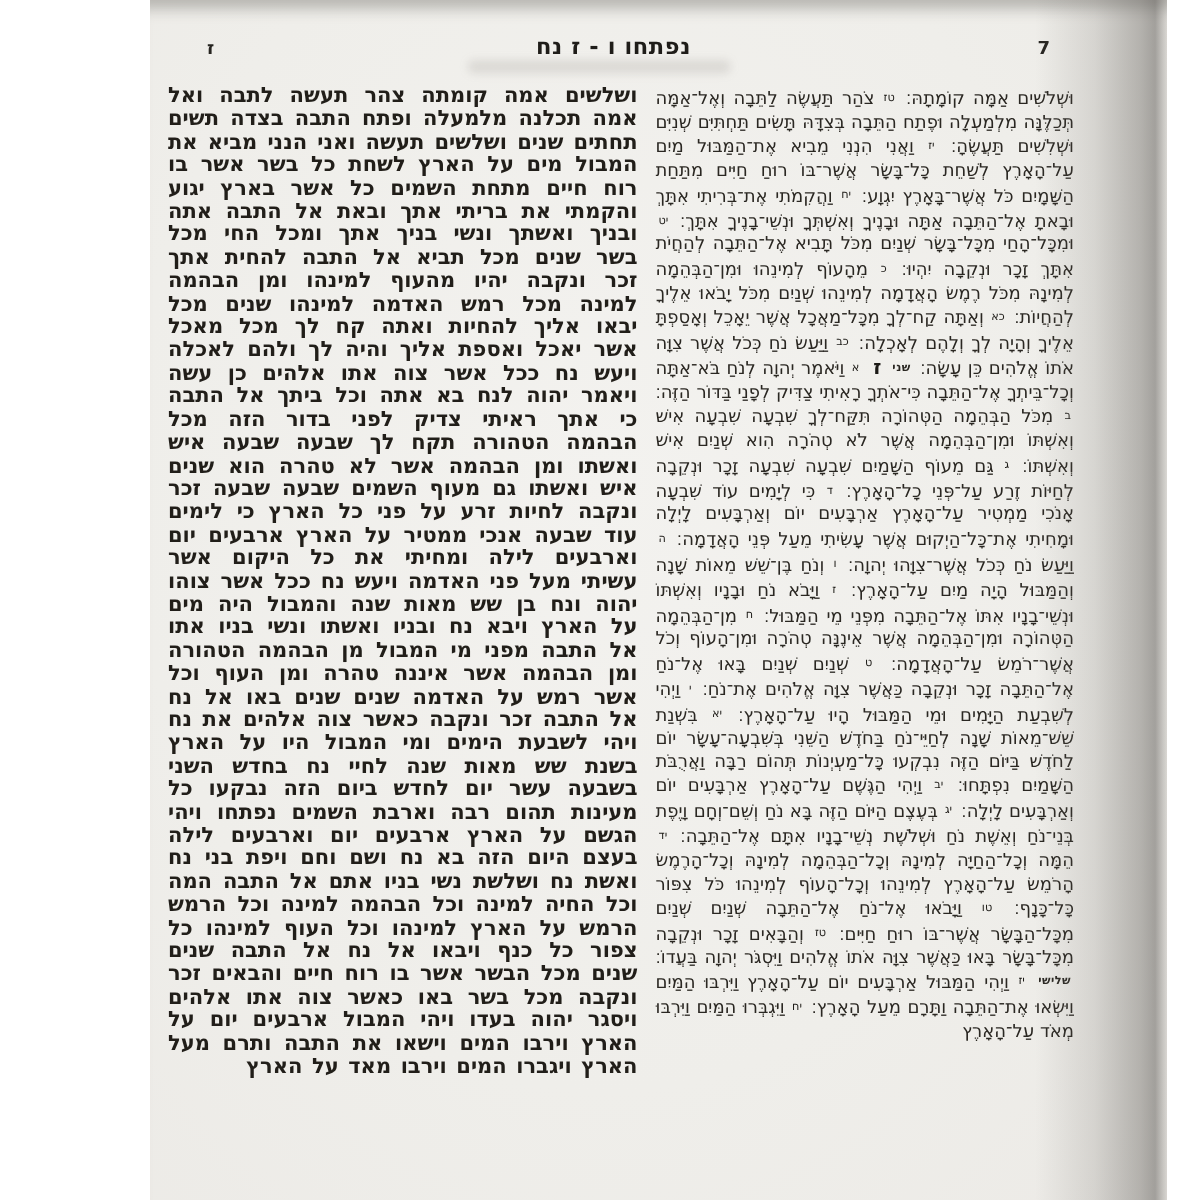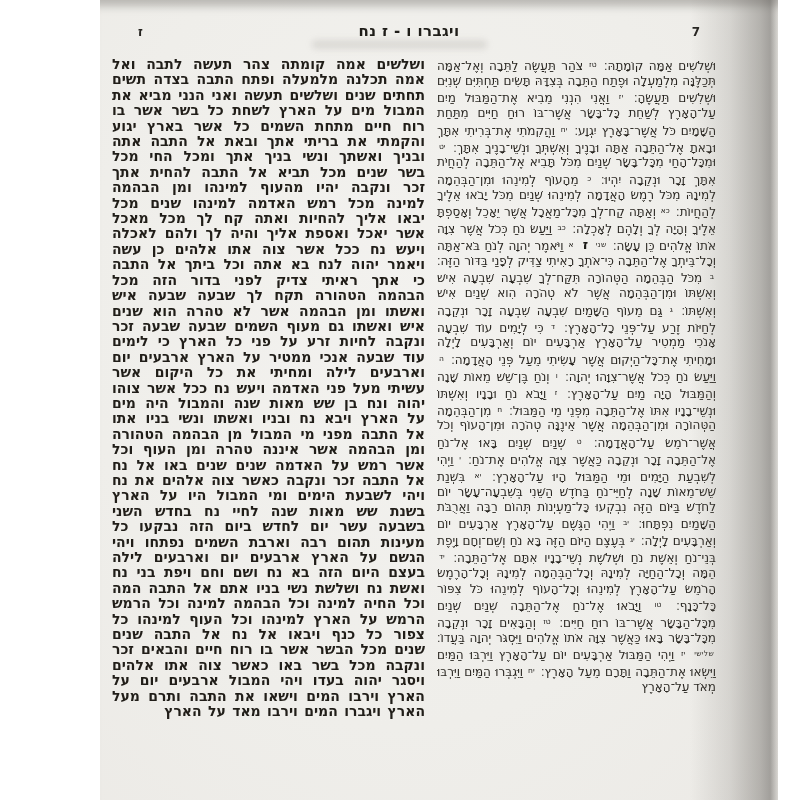--- a/index.html
+++ b/index.html
@@ -42,31 +42,31 @@
     left:12px;width:313px;
     font-size:14px;line-height:15.4px;font-weight:700;
     word-spacing:1.5px;color:#211e19;
   }
   .col-vocal{
     left:337px;width:279px;
     font-size:12px;line-height:15.4px;font-weight:400;
     color:#2a2722;
   }
   .vnum{font-size:7.5px;font-weight:400;vertical-align:2.5px;padding:0 2px;color:#1c1a16;}
-  .amark{font-size:7.5px;font-weight:400;vertical-align:2.5px;padding:0 2px;letter-spacing:.3px;color:#2a2722;}
+  .amark{font-size:7.5px;font-weight:700;vertical-align:2.5px;padding:0 2px;letter-spacing:.3px;color:#2a2722;}
   .chnum{font-size:13.5px;font-weight:700;padding:0 2px;color:#1c1a16;}
 </style>
 </head>
 <body>
 
 <div class="page">
 
   <div class="header">
     <span class="pg-heb">ז</span>
-    <span class="title">ויגברו ו - ז נח</span>
+    <span class="title">נפתחו ו - ז נח</span>
     <span class="pg-num">7</span>
   </div>
 
   <div class="ghost-bleed"></div>
 
   <div class="col col-scroll" id="leftColText">ושלשים אמה קומתה צהר תעשה לתבה ואל אמה תכלנה מלמעלה ופתח התבה בצדה תשים תחתים שנים ושלשים תעשה ואני הנני מביא את המבול מים על הארץ לשחת כל בשר אשר בו רוח חיים מתחת השמים כל אשר בארץ יגוע והקמתי את בריתי אתך ובאת אל התבה אתה ובניך ואשתך ונשי בניך אתך ומכל החי מכל בשר שנים מכל תביא אל התבה להחית אתך זכר ונקבה יהיו מהעוף למינהו ומן הבהמה למינה מכל רמש האדמה למינהו שנים מכל יבאו אליך להחיות ואתה קח לך מכל מאכל אשר יאכל ואספת אליך והיה לך ולהם לאכלה ויעש נח ככל אשר צוה אתו אלהים כן עשה ויאמר יהוה לנח בא אתה וכל ביתך אל התבה כי אתך ראיתי צדיק לפני בדור הזה מכל הבהמה הטהורה תקח לך שבעה שבעה איש ואשתו ומן הבהמה אשר לא טהרה הוא שנים איש ואשתו גם מעוף השמים שבעה שבעה זכר ונקבה לחיות זרע על פני כל הארץ כי לימים עוד שבעה אנכי ממטיר על הארץ ארבעים יום וארבעים לילה ומחיתי את כל היקום אשר עשיתי מעל פני האדמה ויעש נח ככל אשר צוהו יהוה ונח בן שש מאות שנה והמבול היה מים על הארץ ויבא נח ובניו ואשתו ונשי בניו אתו אל התבה מפני מי המבול מן הבהמה הטהורה ומן הבהמה אשר איננה טהרה ומן העוף וכל אשר רמש על האדמה שנים שנים באו אל נח אל התבה זכר ונקבה כאשר צוה אלהים את נח ויהי לשבעת הימים ומי המבול היו על הארץ בשנת שש מאות שנה לחיי נח בחדש השני בשבעה עשר יום לחדש ביום הזה נבקעו כל מעינות תהום רבה וארבת השמים נפתחו ויהי הגשם על הארץ ארבעים יום וארבעים לילה בעצם היום הזה בא נח ושם וחם ויפת בני נח ואשת נח ושלשת נשי בניו אתם אל התבה המה וכל החיה למינה וכל הבהמה למינה וכל הרמש הרמש על הארץ למינהו וכל העוף למינהו כל צפור כל כנף ויבאו אל נח אל התבה שנים שנים מכל הבשר אשר בו רוח חיים והבאים זכר ונקבה מכל בשר באו כאשר צוה אתו אלהים ויסגר יהוה בעדו ויהי המבול ארבעים יום על הארץ וירבו המים וישאו את התבה ותרם מעל הארץ ויגברו המים וירבו מאד על הארץ</div>
 
   <div class="col col-vocal" id="rightColText"><span class="vtext">וּשְׁלֹשִׁים אַמָּה קוֹמָתָהּ׃ </span><span class="vnum">טז </span><span class="vtext">צֹהַר תַּעֲשֶׂה לַתֵּבָה וְאֶל־אַמָּה תְּכַלֶּנָּה מִלְמַעְלָה וּפֶתַח הַתֵּבָה בְּצִדָּהּ תָּשִׂים תַּחְתִּיִּם שְׁנִיִּם וּשְׁלִשִׁים תַּעֲשֶׂהָ׃ </span><span class="vnum">יז </span><span class="vtext">וַאֲנִי הִנְנִי מֵבִיא אֶת־הַמַּבּוּל מַיִם עַל־הָאָרֶץ לְשַׁחֵת כָּל־בָּשָׂר אֲשֶׁר־בּוֹ רוּחַ חַיִּים מִתַּחַת הַשָּׁמָיִם כֹּל אֲשֶׁר־בָּאָרֶץ יִגְוָע׃ </span><span class="vnum">יח </span><span class="vtext">וַהֲקִמֹתִי אֶת־בְּרִיתִי אִתָּךְ וּבָאתָ אֶל־הַתֵּבָה אַתָּה וּבָנֶיךָ וְאִשְׁתְּךָ וּנְשֵׁי־בָנֶיךָ אִתָּךְ׃ </span><span class="vnum">יט </span><span class="vtext">וּמִכָּל־הָחַי מִכָּל־בָּשָׂר שְׁנַיִם מִכֹּל תָּבִיא אֶל־הַתֵּבָה לְהַחֲיֹת אִתָּךְ זָכָר וּנְקֵבָה יִהְיוּ׃ </span><span class="vnum">כ </span><span class="vtext">מֵהָעוֹף לְמִינֵהוּ וּמִן־הַבְּהֵמָה לְמִינָהּ מִכֹּל רֶמֶשׂ הָאֲדָמָה לְמִינֵהוּ שְׁנַיִם מִכֹּל יָבֹאוּ אֵלֶיךָ לְהַחֲיוֹת׃ </span><span class="vnum">כא </span><span class="vtext">וְאַתָּה קַח־לְךָ מִכָּל־מַאֲכָל אֲשֶׁר יֵאָכֵל וְאָסַפְתָּ אֵלֶיךָ וְהָיָה לְךָ וְלָהֶם לְאָכְלָה׃ </span><span class="vnum">כב </span><span class="vtext">וַיַּעַשׂ נֹחַ כְּכֹל אֲשֶׁר צִוָּה אֹתוֹ אֱלֹהִים כֵּן עָשָׂה׃ </span><span class="amark">שני </span><span class="chnum">ז </span><span class="vnum">א </span><span class="vtext">וַיֹּאמֶר יְהוָה לְנֹחַ בֹּא־אַתָּה וְכָל־בֵּיתְךָ אֶל־הַתֵּבָה כִּי־אֹתְךָ רָאִיתִי צַדִּיק לְפָנַי בַּדּוֹר הַזֶּה׃ </span><span class="vnum">ב </span><span class="vtext">מִכֹּל הַבְּהֵמָה הַטְּהוֹרָה תִּקַּח־לְךָ שִׁבְעָה שִׁבְעָה אִישׁ וְאִשְׁתּוֹ וּמִן־הַבְּהֵמָה אֲשֶׁר לֹא טְהֹרָה הִוא שְׁנַיִם אִישׁ וְאִשְׁתּוֹ׃ </span><span class="vnum">ג </span><span class="vtext">גַּם מֵעוֹף הַשָּׁמַיִם שִׁבְעָה שִׁבְעָה זָכָר וּנְקֵבָה לְחַיּוֹת זֶרַע עַל־פְּנֵי כָל־הָאָרֶץ׃ </span><span class="vnum">ד </span><span class="vtext">כִּי לְיָמִים עוֹד שִׁבְעָה אָנֹכִי מַמְטִיר עַל־הָאָרֶץ אַרְבָּעִים יוֹם וְאַרְבָּעִים לָיְלָה וּמָחִיתִי אֶת־כָּל־הַיְקוּם אֲשֶׁר עָשִׂיתִי מֵעַל פְּנֵי הָאֲדָמָה׃ </span><span class="vnum">ה </span><span class="vtext">וַיַּעַשׂ נֹחַ כְּכֹל אֲשֶׁר־צִוָּהוּ יְהוָה׃ </span><span class="vnum">ו </span><span class="vtext">וְנֹחַ בֶּן־שֵׁשׁ מֵאוֹת שָׁנָה וְהַמַּבּוּל הָיָה מַיִם עַל־הָאָרֶץ׃ </span><span class="vnum">ז </span><span class="vtext">וַיָּבֹא נֹחַ וּבָנָיו וְאִשְׁתּוֹ וּנְשֵׁי־בָנָיו אִתּוֹ אֶל־הַתֵּבָה מִפְּנֵי מֵי הַמַּבּוּל׃ </span><span class="vnum">ח </span><span class="vtext">מִן־הַבְּהֵמָה הַטְּהוֹרָה וּמִן־הַבְּהֵמָה אֲשֶׁר אֵינֶנָּה טְהֹרָה וּמִן־הָעוֹף וְכֹל אֲשֶׁר־רֹמֵשׂ עַל־הָאֲדָמָה׃ </span><span class="vnum">ט </span><span class="vtext">שְׁנַיִם שְׁנַיִם בָּאוּ אֶל־נֹחַ אֶל־הַתֵּבָה זָכָר וּנְקֵבָה כַּאֲשֶׁר צִוָּה אֱלֹהִים אֶת־נֹחַ׃ </span><span class="vnum">י </span><span class="vtext">וַיְהִי לְשִׁבְעַת הַיָּמִים וּמֵי הַמַּבּוּל הָיוּ עַל־הָאָרֶץ׃ </span><span class="vnum">יא </span><span class="vtext">בִּשְׁנַת שֵׁשׁ־מֵאוֹת שָׁנָה לְחַיֵּי־נֹחַ בַּחֹדֶשׁ הַשֵּׁנִי בְּשִׁבְעָה־עָשָׂר יוֹם לַחֹדֶשׁ בַּיּוֹם הַזֶּה נִבְקְעוּ כָּל־מַעְיְנוֹת תְּהוֹם רַבָּה וַאֲרֻבֹּת הַשָּׁמַיִם נִפְתָּחוּ׃ </span><span class="vnum">יב </span><span class="vtext">וַיְהִי הַגֶּשֶׁם עַל־הָאָרֶץ אַרְבָּעִים יוֹם וְאַרְבָּעִים לָיְלָה׃ </span><span class="vnum">יג </span><span class="vtext">בְּעֶצֶם הַיּוֹם הַזֶּה בָּא נֹחַ וְשֵׁם־וְחָם וָיֶפֶת בְּנֵי־נֹחַ וְאֵשֶׁת נֹחַ וּשְׁלֹשֶׁת נְשֵׁי־בָנָיו אִתָּם אֶל־הַתֵּבָה׃ </span><span class="vnum">יד </span><span class="vtext">הֵמָּה וְכָל־הַחַיָּה לְמִינָהּ וְכָל־הַבְּהֵמָה לְמִינָהּ וְכָל־הָרֶמֶשׂ הָרֹמֵשׂ עַל־הָאָרֶץ לְמִינֵהוּ וְכָל־הָעוֹף לְמִינֵהוּ כֹּל צִפּוֹר כָּל־כָּנָף׃ </span><span class="vnum">טו </span><span class="vtext">וַיָּבֹאוּ אֶל־נֹחַ אֶל־הַתֵּבָה שְׁנַיִם שְׁנַיִם מִכָּל־הַבָּשָׂר אֲשֶׁר־בּוֹ רוּחַ חַיִּים׃ </span><span class="vnum">טז </span><span class="vtext">וְהַבָּאִים זָכָר וּנְקֵבָה מִכָּל־בָּשָׂר בָּאוּ כַּאֲשֶׁר צִוָּה אֹתוֹ אֱלֹהִים וַיִּסְגֹּר יְהוָה בַּעֲדוֹ׃ </span><span class="amark">שלישי </span><span class="vnum">יז </span><span class="vtext">וַיְהִי הַמַּבּוּל אַרְבָּעִים יוֹם עַל־הָאָרֶץ וַיִּרְבּוּ הַמַּיִם וַיִּשְׂאוּ אֶת־הַתֵּבָה וַתָּרָם מֵעַל הָאָרֶץ׃ </span><span class="vnum">יח </span><span class="vtext">וַיִּגְבְּרוּ הַמַּיִם וַיִּרְבּוּ מְאֹד עַל־הָאָרֶץ </span></div>
 
   <div class="spine-shadow"></div>

